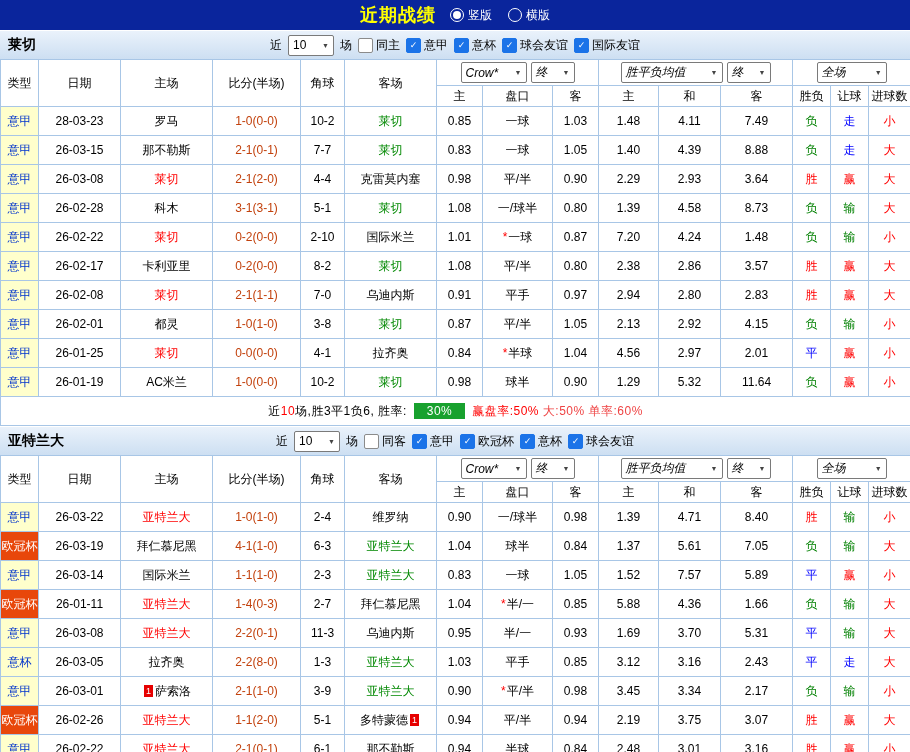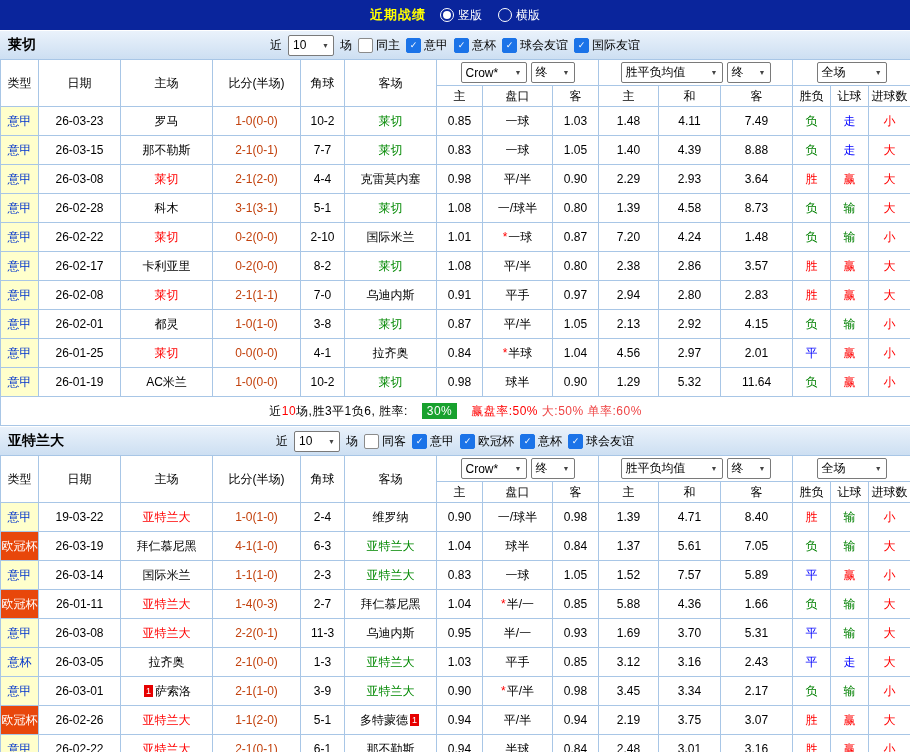--- a/index.html
+++ b/index.html
@@ -1,19 +1,19 @@
 <!DOCTYPE html>
 <html><head>
 <meta charset="utf-8">
 <style>
   html,body{margin:0;padding:0;}
   body{width:910px;height:752px;overflow:hidden;background:#fff;color:#000;
        font-family:"Liberation Sans","DejaVu Sans",sans-serif;font-size:12px;}
   .topbar{height:30px;background:#0a259c;display:flex;align-items:center;justify-content:center;gap:14px;}
-  .title{color:#ffff00;font-weight:bold;font-size:13px;letter-spacing:1px;}
+  .title{color:#ffff00;font-weight:bold;font-size:18px;letter-spacing:1px;}
   .radios{display:inline-flex;gap:16px;align-items:flex-start;}
   .radio{display:inline-flex;align-items:center;gap:4px;color:#fff;font-size:12px;cursor:pointer;}
   .rdot{width:12px;height:12px;border:1px solid #fff;border-radius:50%;position:relative;display:inline-block;}
   .rdot.on::after{content:"";position:absolute;left:2px;top:2px;right:2px;bottom:2px;background:#fff;border-radius:50%;}
   .secbar{height:28px;background:linear-gradient(#eaf2fb,#cddff2);border-top:1px solid #fff;
           display:flex;align-items:center;position:relative;}
   .teamname{position:absolute;left:8px;font-weight:bold;font-size:14px;}
   .filters{margin:0 auto;display:flex;align-items:center;gap:6px;}
   .cbx{display:inline-flex;align-items:center;gap:3px;cursor:pointer;}
   .box{width:13px;height:13px;border:1px solid #8b8b8b;border-radius:2px;background:#fff;
@@ -21,33 +21,33 @@
   .box.on{background:#1b73e8;border-color:#1b73e8;}
   .sel{display:inline-flex;align-items:center;justify-content:space-between;gap:5px;background:#fff;
        border:1px solid #7a7a7a;border-radius:2px;height:19px;padding:0 4px;cursor:pointer;vertical-align:middle;}
   .sel .arr{font-size:7px;color:#444;}
   table.grid{border-collapse:collapse;table-layout:fixed;width:910px;}
   .grid th,.grid td{border:1px solid #a8c6e6;text-align:center;padding:0;overflow:hidden;
                     white-space:nowrap;font-weight:normal;font-size:12px;}
   .grid tr.h1 th{height:25px;}
   .grid tr.h2 th{height:20px;}
   .grid td{height:28px;}
-  .grp .sel{margin:0 2px;}
+  .grp .sel{margin:0 2px;font-style:italic;}
   td.league.serie{background:#ffffcc;color:#0033cc;}
   td.league.ucl{background:#e8470b;color:#ffffff;}
   td.score{color:#c2410c;}
   .focal-home{color:#ff0000;}
   .focal-away{color:#008800;}
   .c-r{color:#ff0000;}
   .c-g{color:#008000;}
   .c-b{color:#0000ff;}
   .star{color:#ff0000;margin-right:1px;}
   .card{display:inline-block;background:#e60000;color:#fff;font-size:9px;line-height:12px;
         width:9px;height:12px;vertical-align:middle;margin:0 2px;}
-  .badge{display:inline-block;background:#18a12e;color:#fff;padding:1px 5px;margin:0 10px;}
+  .badge{display:inline-block;background:#18a12e;color:#fff;padding:1px 13px;margin:0 3px;}
   .sum-red{color:#ff0000;}
   .sum-blue{color:#ef4444;}
   td.sumcell{letter-spacing:0.5px;}
 </style>
 </head>
 <body>
 
 <div class="topbar">
   <span class="title">近期战绩</span>
   <span id="layout-radios" class="radios">
@@ -146,21 +146,21 @@
           <th>和</th>
           <th>客</th>
           <th>胜负</th>
           <th>让球</th>
           <th>进球数</th>
         </tr>
       </thead>
       <tbody>
         <tr>
           <td class="league serie">意甲</td>
-          <td>26-03-23</td>
+          <td>28-03-23</td>
           <td><span>罗马</span></td>
           <td class="score">1-0(0-0)</td>
           <td>10-2</td>
           <td><span class="focal-away">莱切</span></td>
           <td>0.85</td>
           <td><span>一球</span></td>
           <td>1.03</td>
           <td>1.48</td>
           <td>4.11</td>
           <td>7.49</td>
@@ -410,21 +410,21 @@
           <th>和</th>
           <th>客</th>
           <th>胜负</th>
           <th>让球</th>
           <th>进球数</th>
         </tr>
       </thead>
       <tbody>
         <tr>
           <td class="league serie">意甲</td>
-          <td>19-03-22</td>
+          <td>26-03-22</td>
           <td><span class="focal-home">亚特兰大</span></td>
           <td class="score">1-0(1-0)</td>
           <td>2-4</td>
           <td><span>维罗纳</span></td>
           <td>0.90</td>
           <td><span>一/球半</span></td>
           <td>0.98</td>
           <td>1.39</td>
           <td>4.71</td>
           <td>8.40</td>
@@ -497,21 +497,21 @@
           <td>3.70</td>
           <td>5.31</td>
           <td class="c-b">平</td>
           <td class="c-g">输</td>
           <td class="c-r">大</td>
         </tr>
         <tr>
           <td class="league serie">意杯</td>
           <td>26-03-05</td>
           <td><span>拉齐奥</span></td>
-          <td class="score">2-1(0-0)</td>
+          <td class="score">2-2(8-0)</td>
           <td>1-3</td>
           <td><span class="focal-away">亚特兰大</span></td>
           <td>1.03</td>
           <td><span>平手</span></td>
           <td>0.85</td>
           <td>3.12</td>
           <td>3.16</td>
           <td>2.43</td>
           <td class="c-b">平</td>
           <td class="c-b">走</td>

